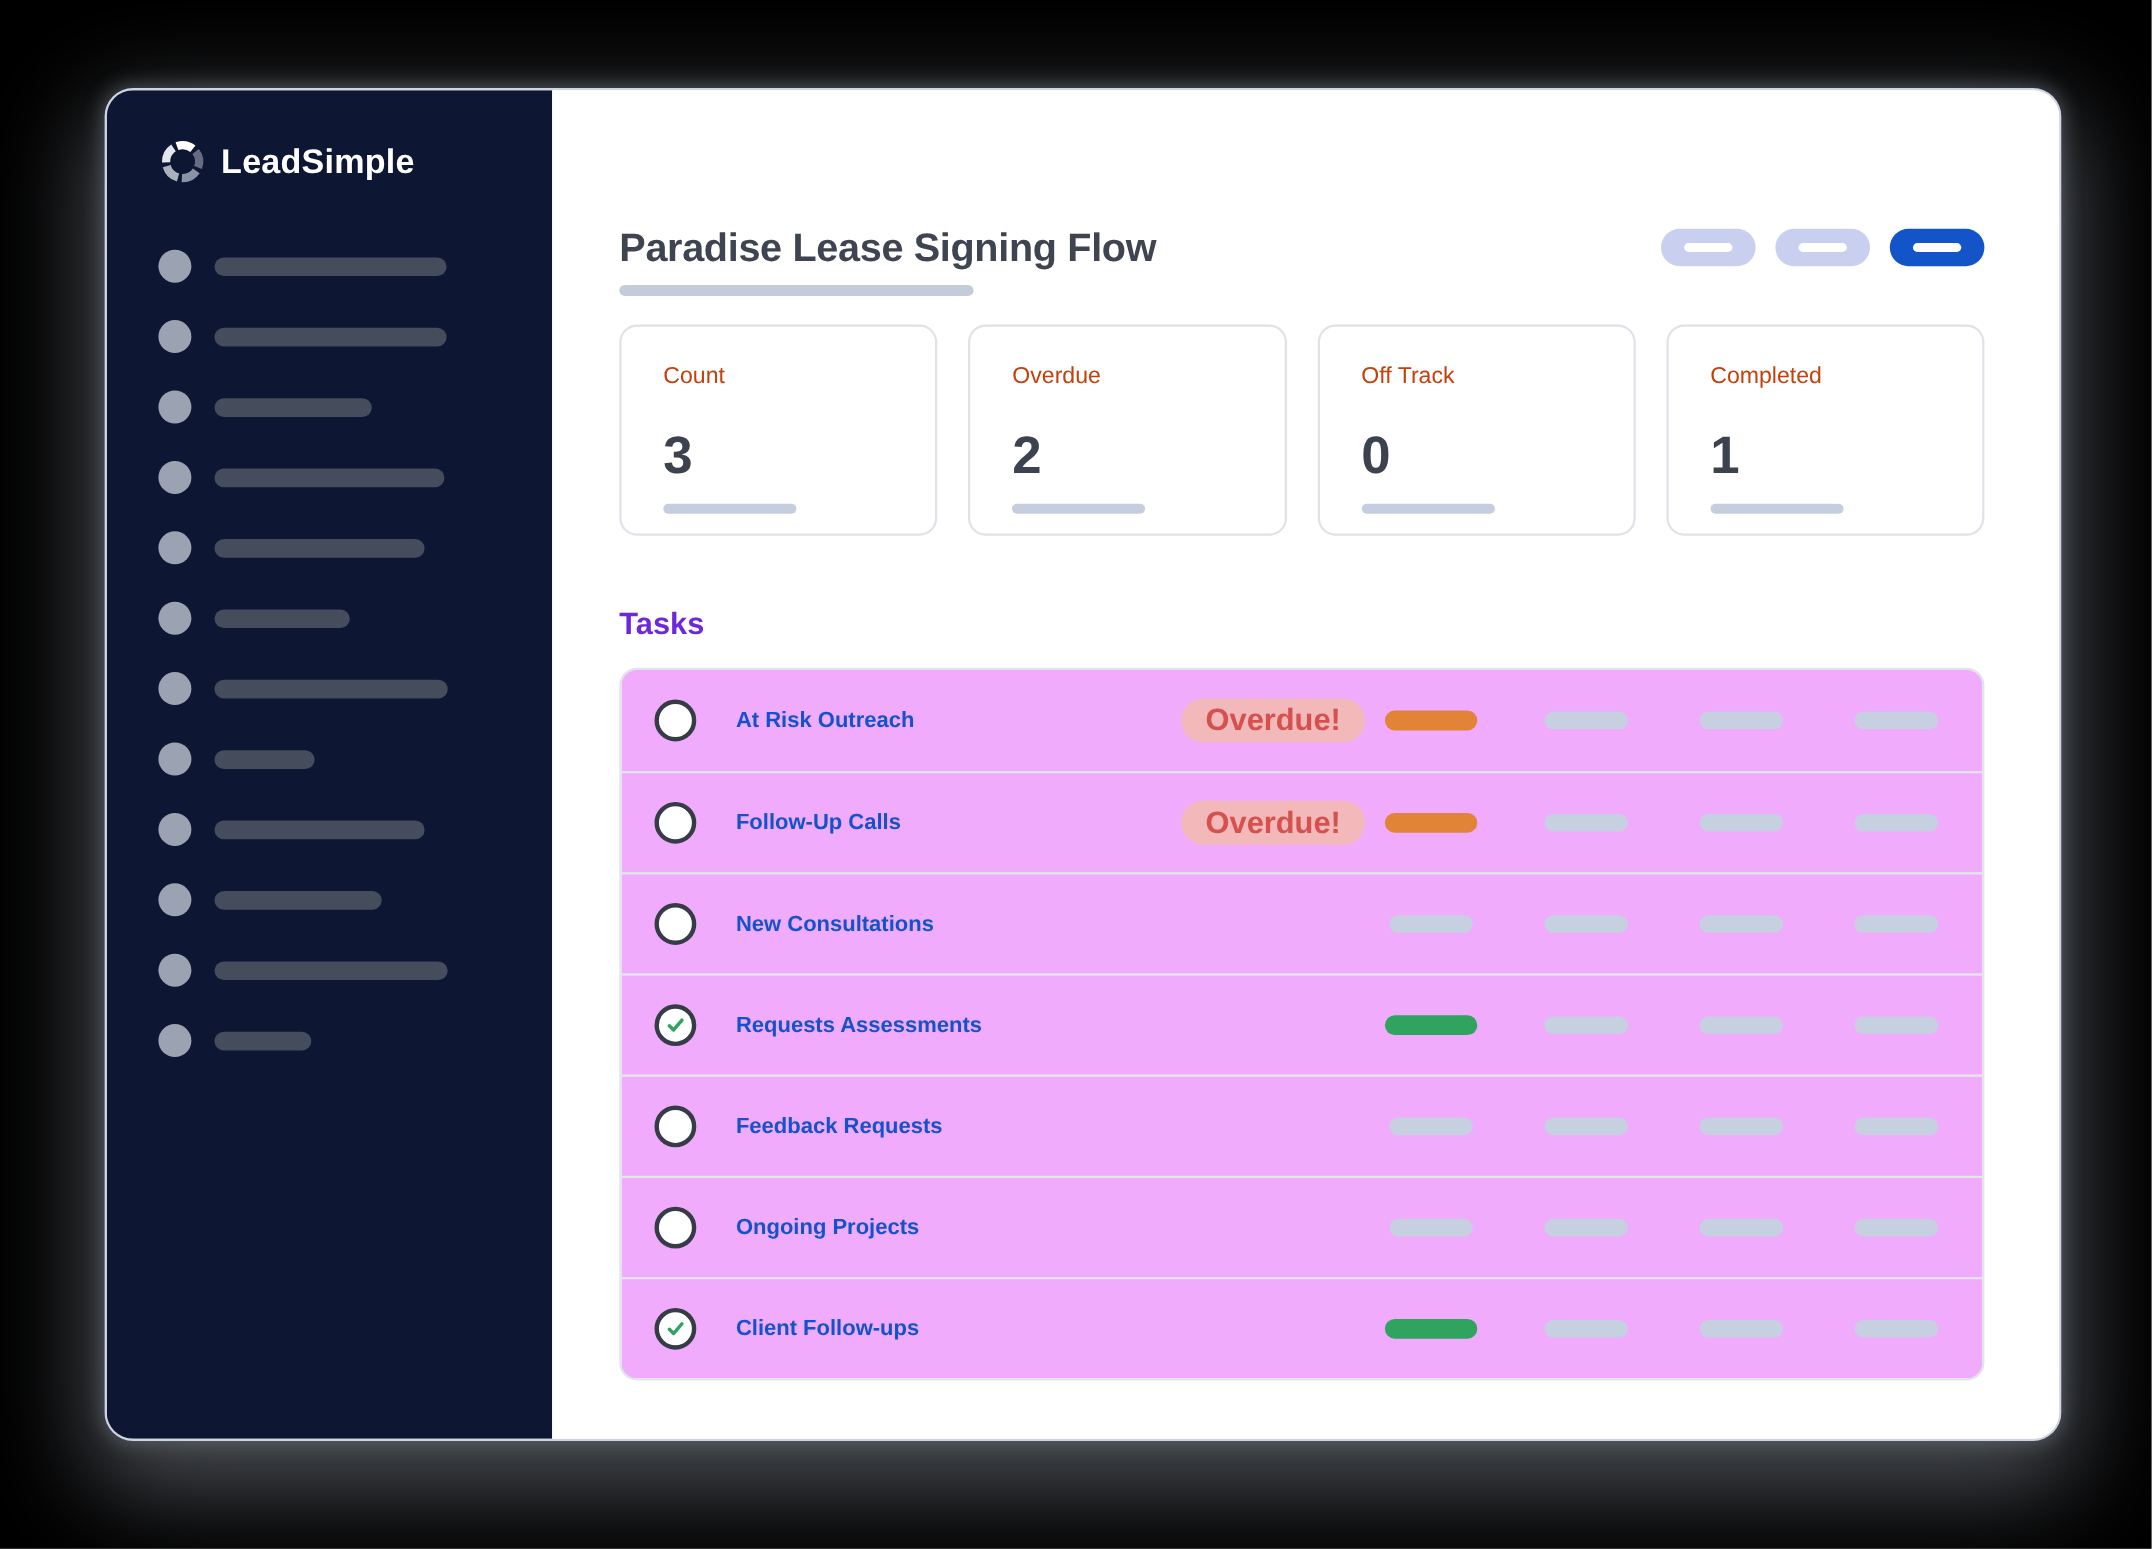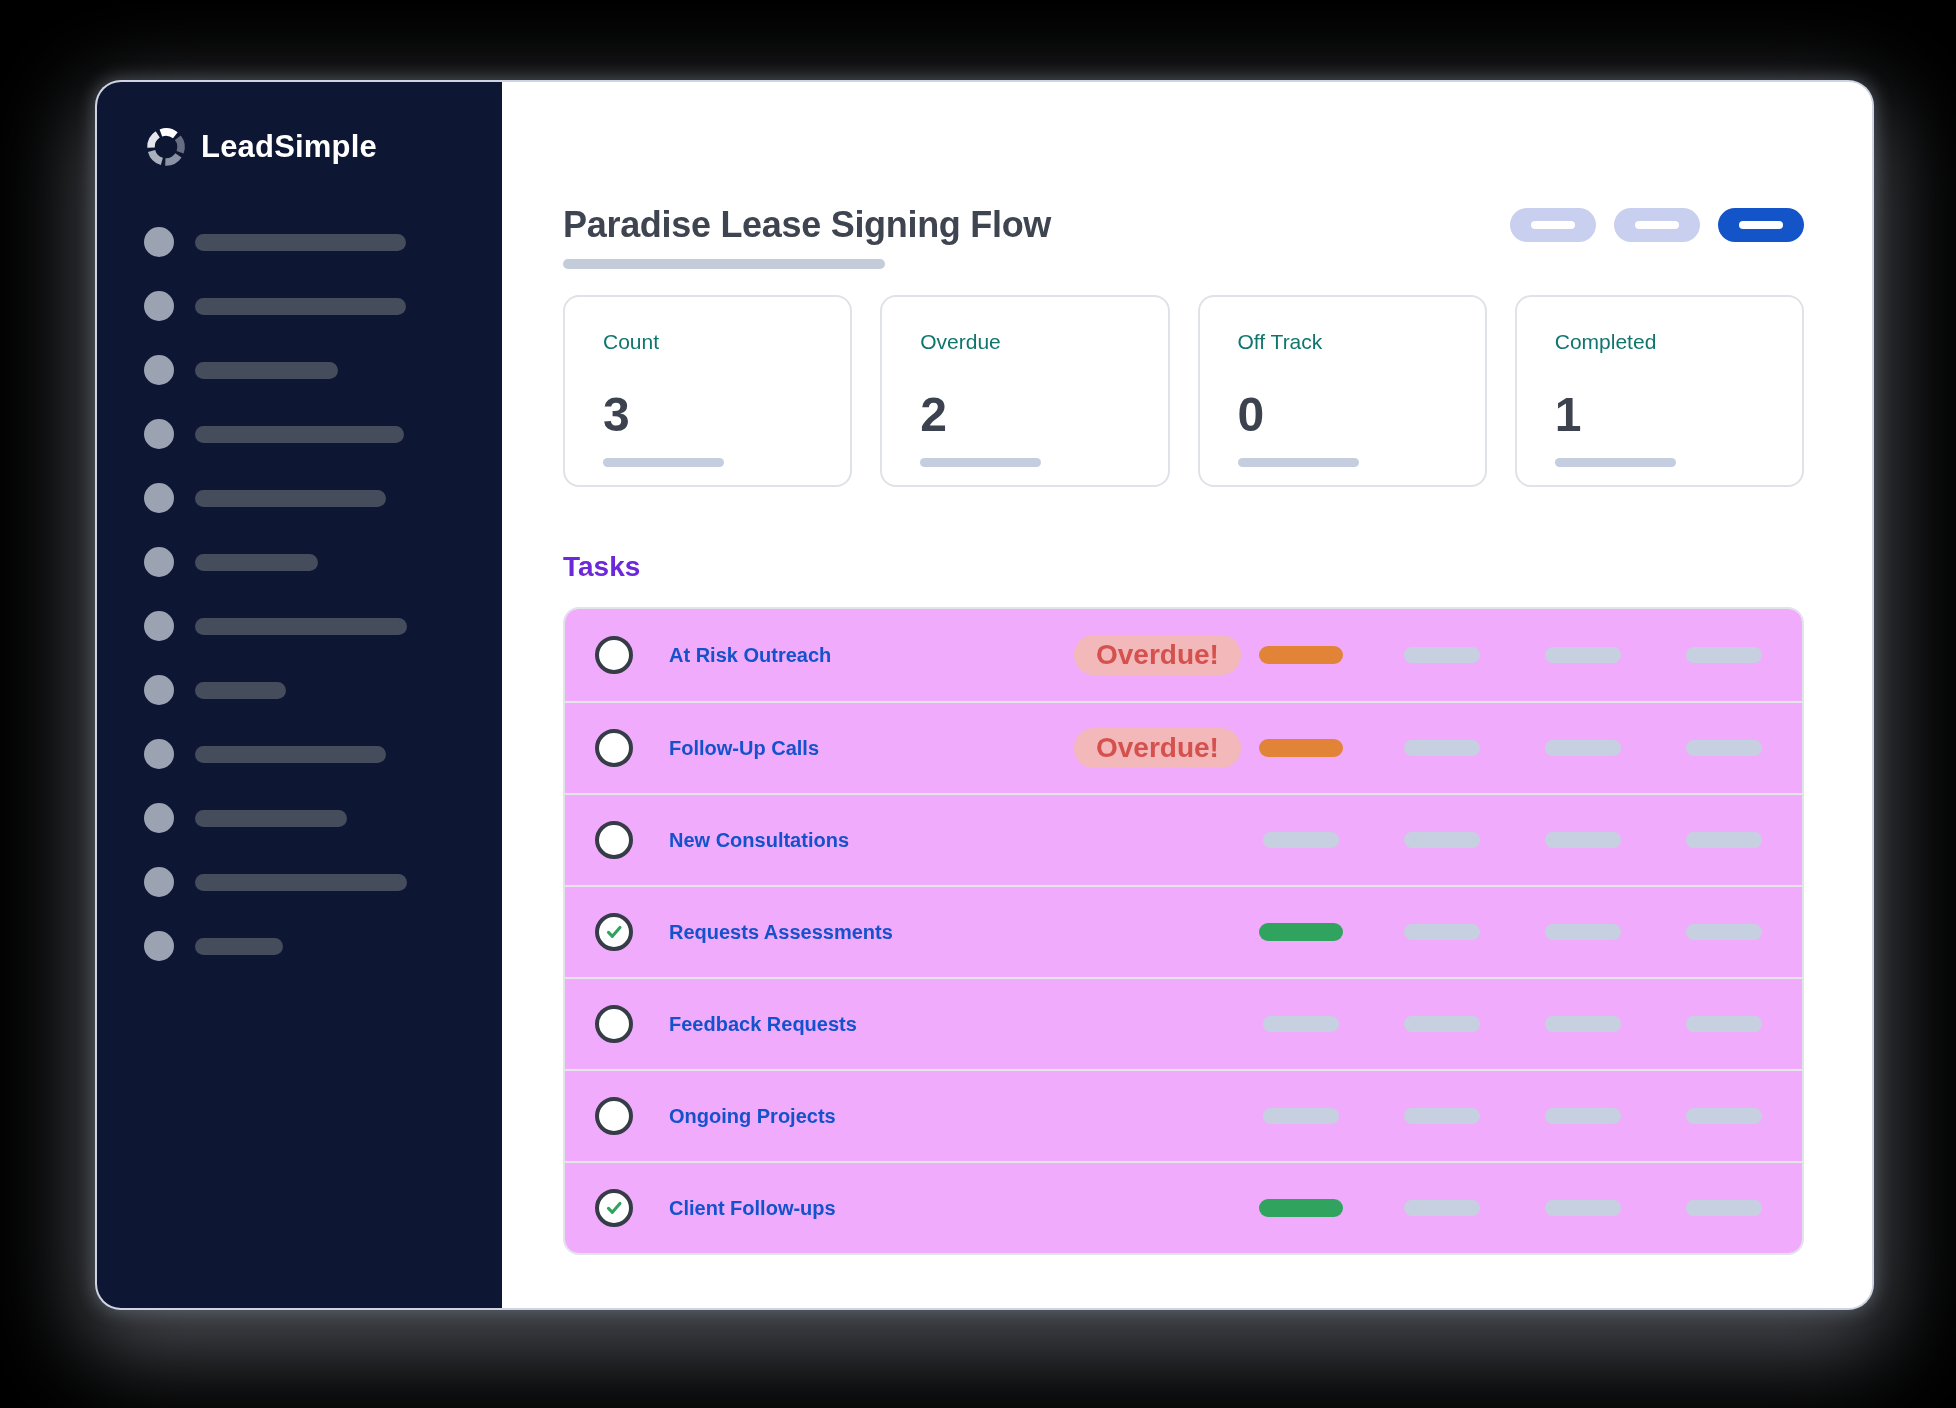--- a/index.html
+++ b/index.html
@@ -91,21 +91,21 @@
     margin-top:26px;
     display:flex;gap:28px;
   }
   .stat-card{
     flex:1;height:192px;
     background:#fff;
     border:2px solid var(--card-border);
     border-radius:16px;
     padding:33px 38px 0 38px;
   }
-  .stat-label{font-size:21px;color:#0f766e;font-weight:400;}
+  .stat-label{font-size:21px;color:#c2410c;font-weight:400;}
   .stat-value{font-size:48px;font-weight:700;color:#3c434e;margin-top:37px;line-height:1;}
   .stat-underline{width:121px;height:9px;border-radius:4.5px;background:#c5cede;margin-top:19px;}
   
   .tasks-heading{
     margin-top:64px;
     font-size:28px;font-weight:700;color:#6d28d9;
   }
   .tasks-card{
     margin-top:24px;
     border:2px solid #e1e4e9;

